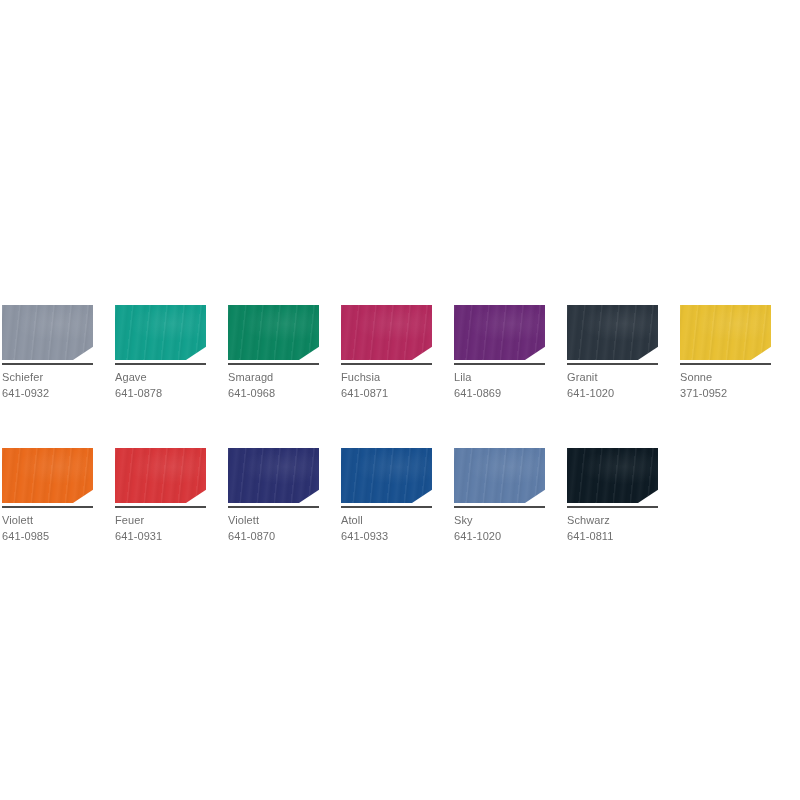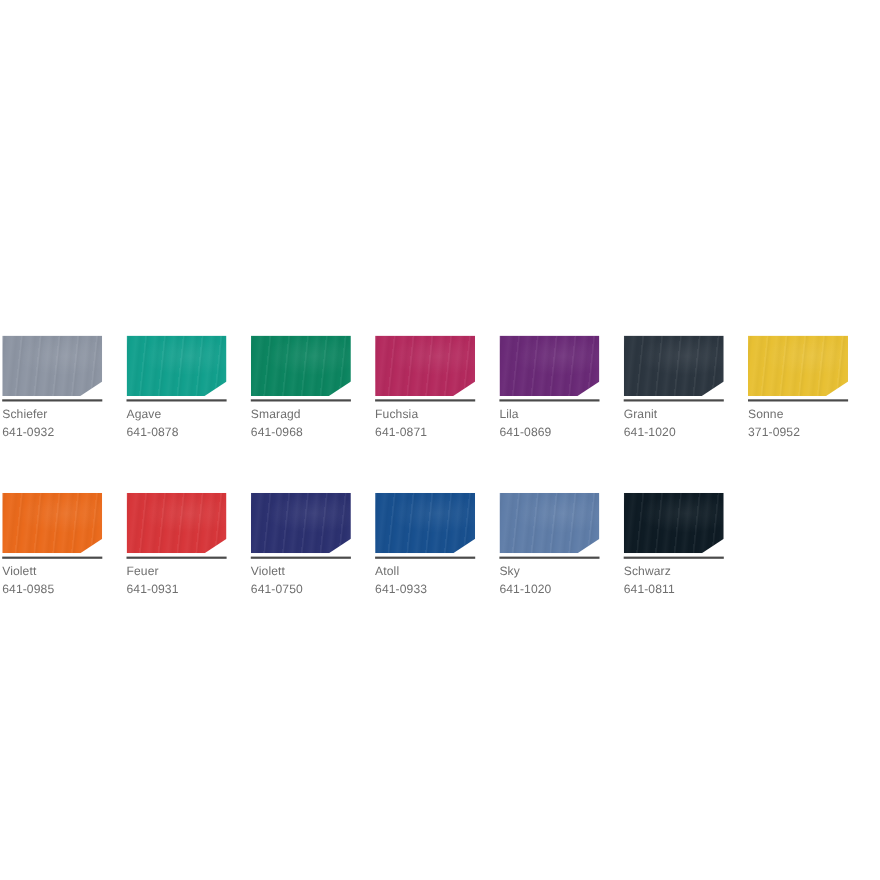--- a/index.html
+++ b/index.html
@@ -149,21 +149,21 @@
       <div class="swatch-cell">
         <div class="swatch-chip" style="background-color: rgb(215, 54, 58);"></div>
         <div class="swatch-rule" style="background-color: rgb(74, 74, 74);"></div>
         <span class="swatch-name">Feuer</span>
         <span class="swatch-code">641-0931</span>
       </div>
       <div class="swatch-cell">
         <div class="swatch-chip" style="background-color: rgb(44, 49, 112);"></div>
         <div class="swatch-rule" style="background-color: rgb(74, 74, 74);"></div>
         <span class="swatch-name">Violett</span>
-        <span class="swatch-code">641-0750</span>
+        <span class="swatch-code">641-0870</span>
       </div>
       <div class="swatch-cell">
         <div class="swatch-chip" style="background-color: rgb(24, 80, 143);"></div>
         <div class="swatch-rule" style="background-color: rgb(74, 74, 74);"></div>
         <span class="swatch-name">Atoll</span>
         <span class="swatch-code">641-0933</span>
       </div>
       <div class="swatch-cell">
         <div class="swatch-chip" style="background-color: rgb(95, 125, 168);"></div>
         <div class="swatch-rule" style="background-color: rgb(74, 74, 74);"></div>

